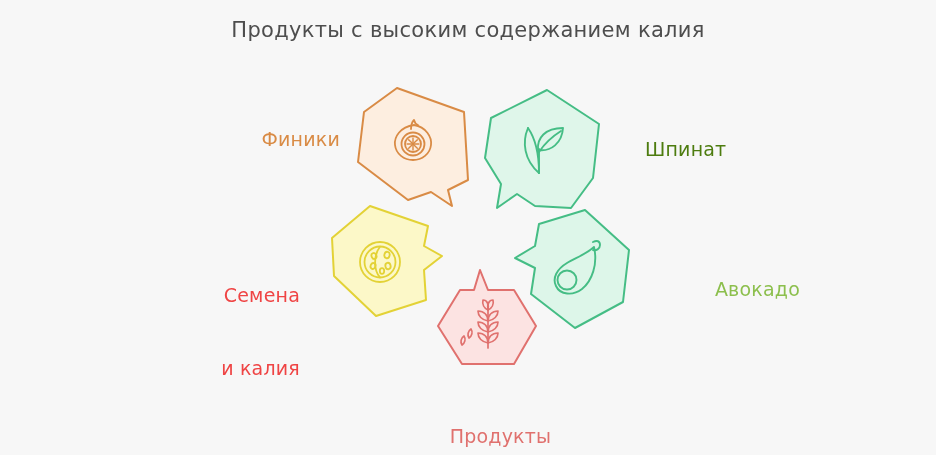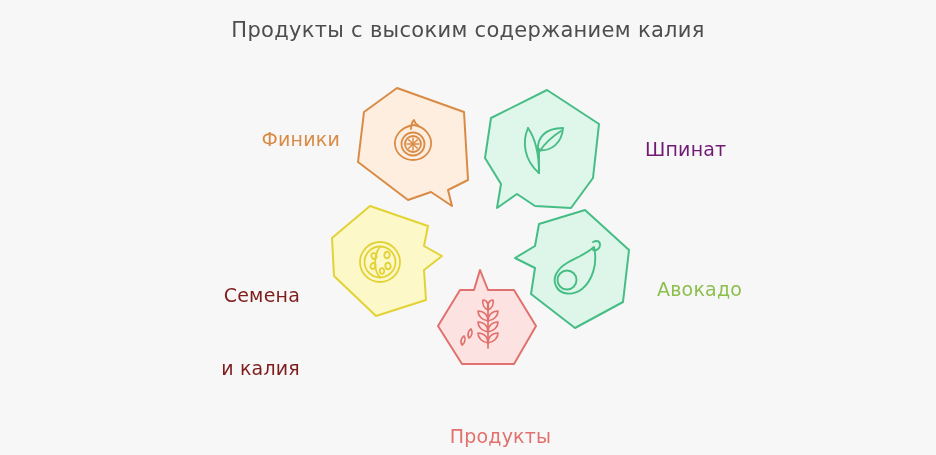--- a/index.html
+++ b/index.html
@@ -56,21 +56,21 @@
   
   #hex-dates    { left: 348px; top: 82px; }
   #hex-spinach  { left: 475px; top: 86px; }
   #hex-seeds    { left: 318px; top: 200px; }
   #hex-avocado  { left: 505px; top: 206px; }
   #hex-lentils  { left: 418px; top: 264px; }
 
   #label-dates   { left: 180px; top: 103px; width: 160px; text-align: right; }
   #label-spinach { left: 620px; top: 113px; width: 190px; text-align: left; }
   #label-seeds   { left: 140px; top: 234px; width: 160px; text-align: right; }
-  #label-avocado { left: 632px; top: 253px; width: 190px; text-align: left; }
+  #label-avocado { left: 650px; top: 253px; width: 190px; text-align: center; }
   #label-lentils { left: 338px; top: 400px; width: 300px; text-align: center; }
 </style>
 </head>
 <body style="background: rgb(247, 247, 247);">
 
 <div id="stage" style="background: rgb(247, 247, 247);">
 
   <div id="title" style="color: rgb(77, 77, 77);">Продукты с высоким содержанием калия</div>
 
   <div class="hex-wrap" id="hex-dates">
@@ -99,40 +99,40 @@
       <path id="shape-spinach" d="M 72,4 L 124,38 L 118,92 L 96,122 L 60,120 L 42,108 L 22,122 L 26,98 L 10,72 L 16,32 Z" fill="#dff6ea" stroke="#45bd85" stroke-width="2" stroke-linejoin="round" stroke-linecap="round"></path>
       <g fill="none" stroke="#45bd85" stroke-width="1.9" stroke-linecap="round" stroke-linejoin="round">
         <path d="M 53,42 C 47,56 49,74 64,87"></path>
         <path d="M 53,42 C 60,52 64,66 64,87"></path>
         <path d="M 64,87 L 64,63"></path>
         <path d="M 88,42 C 70,42 62,52 63,64 C 76,66 87,57 88,42 Z"></path>
         <path d="M 86,45 C 78,50 70,57 64,66"></path>
       </g>
     </svg>
   </div>
-  <div class="label" id="label-spinach" style="color: #701a75;">
+  <div class="label" id="label-spinach" style="color: #4d7c0f;">
     <span>Шпинат</span>
   </div>
 
   <div class="hex-wrap" id="hex-seeds">
     <svg viewBox="0 0 140 130">
       <path id="shape-seeds" d="M 52,6 L 110,26 L 106,46 L 124,56 L 106,70 L 108,100 L 58,116 L 16,76 L 14,38 Z" fill="#fcf8c8" stroke="#e3d236" stroke-width="2" stroke-linejoin="round" stroke-linecap="round"></path>
       <g fill="none" stroke="#e3d236" stroke-width="1.8" stroke-linecap="round" stroke-linejoin="round">
         <circle cx="62" cy="62" r="20"></circle>
         <circle cx="62" cy="62" r="15.5"></circle>
         <path d="M 62,46.7 C 56,54 55,70 62,77.4"></path>
         <ellipse cx="56" cy="56" rx="2.4" ry="3" transform="rotate(-25 56 56)"></ellipse>
         <ellipse cx="55" cy="66" rx="2.4" ry="3" transform="rotate(20 55 66)"></ellipse>
         <ellipse cx="69" cy="55" rx="2.6" ry="3.2" transform="rotate(15 69 55)"></ellipse>
         <ellipse cx="70" cy="66" rx="2.6" ry="3.2" transform="rotate(-15 70 66)"></ellipse>
         <ellipse cx="64" cy="71" rx="2.2" ry="2.8"></ellipse>
       </g>
     </svg>
   </div>
-  <div class="label" id="label-seeds" style="color: #7f1d1d;">
+  <div class="label" id="label-seeds" style="color: #ef4444;">
     <div>Семена</div>
     <div>и калия</div>
   </div>
 
   <div class="hex-wrap" id="hex-avocado">
     <svg viewBox="0 0 140 130">
       <path id="shape-avocado" d="M 80,4 L 124,44 L 118,96 L 70,122 L 26,88 L 30,62 L 10,52 L 30,40 L 34,18 Z" fill="#ddf6e9" stroke="#45bd85" stroke-width="2" stroke-linejoin="round" stroke-linecap="round"></path>
       <g fill="none" stroke="#45bd85" stroke-width="1.9" stroke-linecap="round" stroke-linejoin="round">
         <path d="M 88,36 C 92,34 95,35 95,39 C 95,43 91,45 88,44"></path>
         <path d="M 89,41 C 80,49 70,52 62,57 C 52,63 47,72 51,80 C 55,89 68,90 77,83 C 87,75 93,58 89,41 Z"></path>

